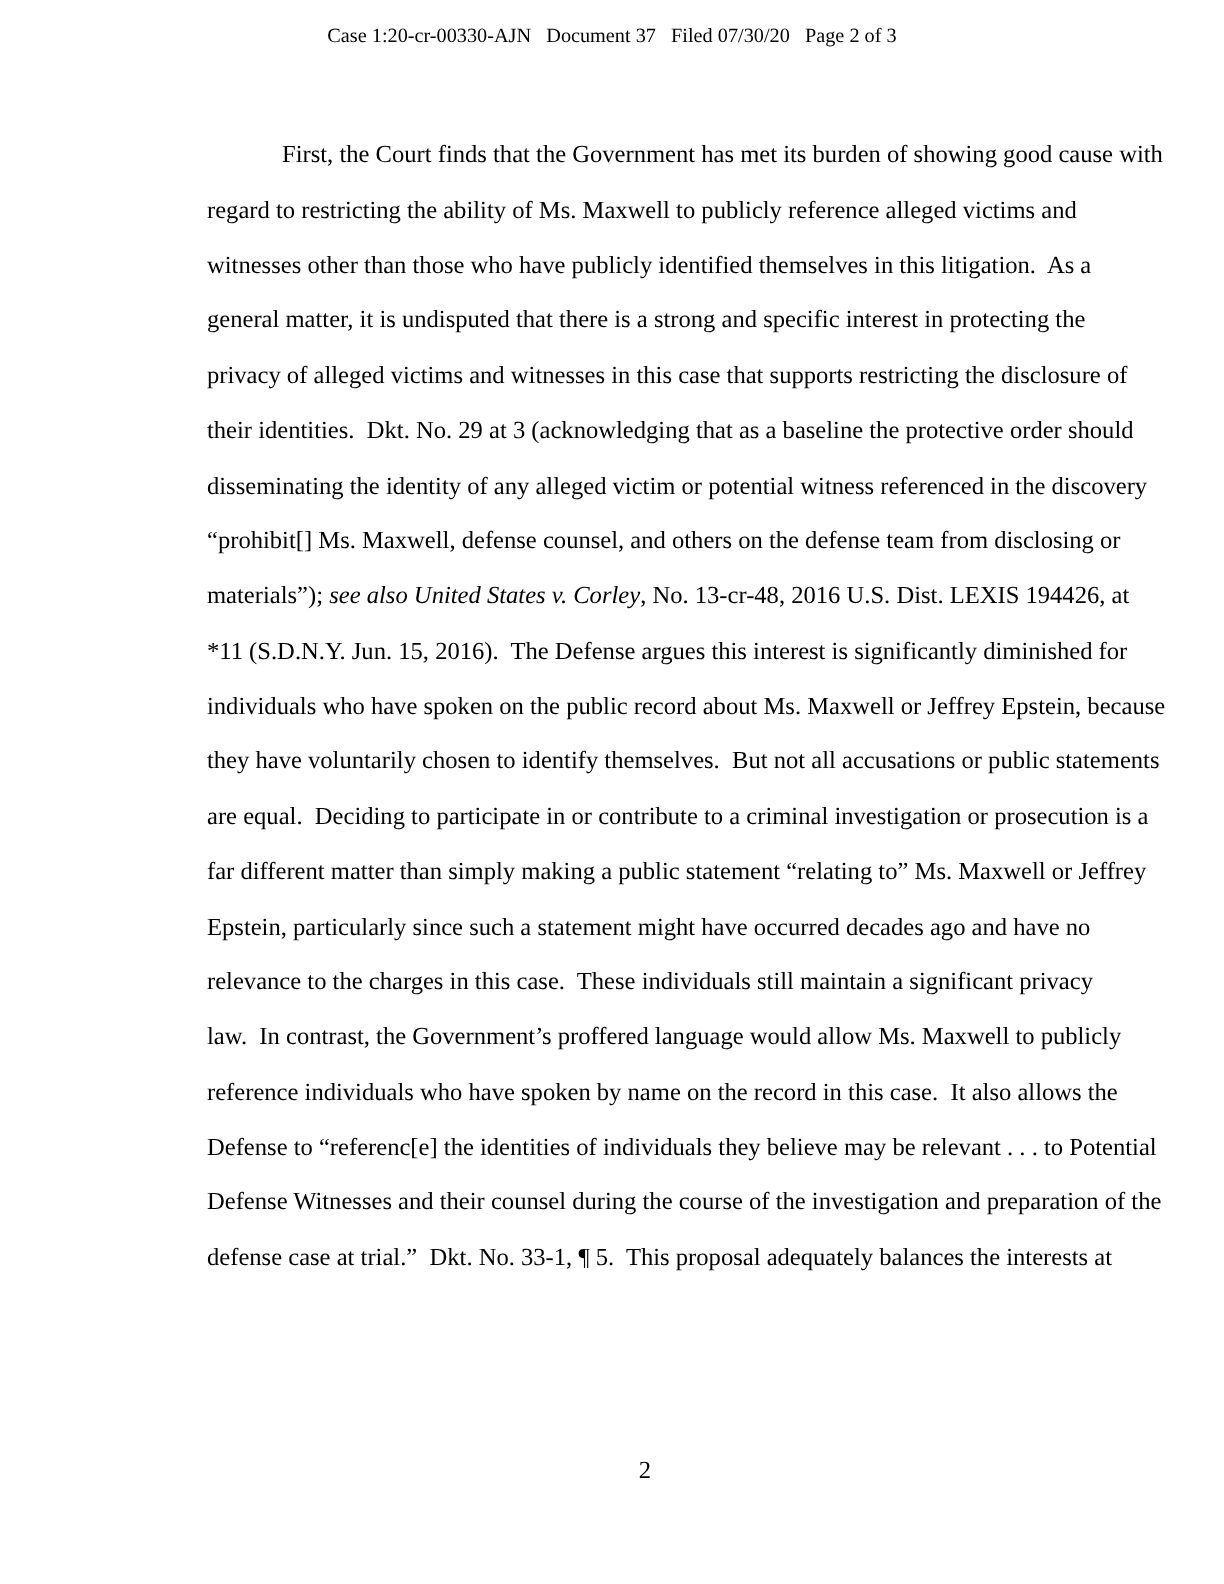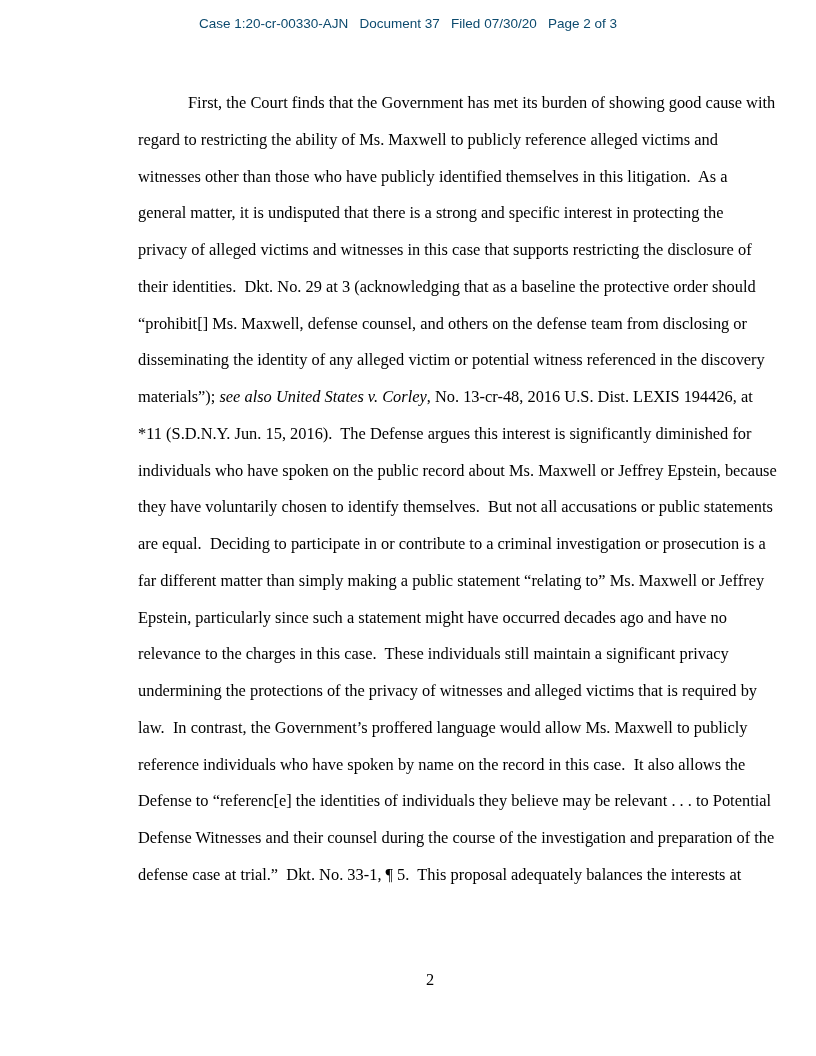--- a/index.html
+++ b/index.html
@@ -11,24 +11,24 @@
     overflow: hidden;
     font-family: "Liberation Serif", serif;
     color: #000000;
   }
   .stamp-header {
     position: absolute;
     top: 16px;
     left: 0;
     width: 816px;
     text-align: center;
-    font-family: Liberation Sans, sans-serif;
+    font-family: Liberation Serif, serif;
     font-size: 13.5px;
     white-space: pre;
-    color: #0c4a6e;
+    color: #000000;
   }
   .document-body {
     position: absolute;
     left: 95px;
     top: 85px;
     width: 640px;
     font-size: 16.4px;
     line-height: 36.75px;
     margin-left: 43px;
   }
@@ -56,31 +56,30 @@
 
 <div class="stamp-header">Case 1:20-cr-00330-AJN   Document 37   Filed 07/30/20   Page 2 of 3</div>
 
 <div class="document-body">
     <div class="line indent"><span>First, the Court finds that the Government has met its burden of showing good cause with</span></div>
     <div class="line"><span>regard to restricting the ability of Ms. Maxwell to publicly reference alleged victims and</span></div>
     <div class="line"><span>witnesses other than those who have publicly identified themselves in this litigation.  As a</span></div>
     <div class="line"><span>general matter, it is undisputed that there is a strong and specific interest in protecting the</span></div>
     <div class="line"><span>privacy of alleged victims and witnesses in this case that supports restricting the disclosure of</span></div>
     <div class="line"><span>their identities.  Dkt. No. 29 at 3 (acknowledging that as a baseline the protective order should</span></div>
+    <div class="line"><span>disseminating the identity of any alleged victim or potential witness referenced in the discovery</span></div>
     <div class="line"><span>“prohibit[] Ms. Maxwell, defense counsel, and others on the defense team from disclosing or</span></div>
-    <div class="line"><span>disseminating the identity of any alleged victim or potential witness referenced in the discovery</span></div>
     <div class="line"><span>materials”); </span><span class="italic">see also United States v. Corley</span><span>, No. 13-cr-48, 2016 U.S. Dist. LEXIS 194426, at</span></div>
     <div class="line"><span>*11 (S.D.N.Y. Jun. 15, 2016).  The Defense argues this interest is significantly diminished for</span></div>
     <div class="line"><span>individuals who have spoken on the public record about Ms. Maxwell or Jeffrey Epstein, because</span></div>
     <div class="line"><span>they have voluntarily chosen to identify themselves.  But not all accusations or public statements</span></div>
     <div class="line"><span>are equal.  Deciding to participate in or contribute to a criminal investigation or prosecution is a</span></div>
     <div class="line"><span>far different matter than simply making a public statement “relating to” Ms. Maxwell or Jeffrey</span></div>
     <div class="line"><span>Epstein, particularly since such a statement might have occurred decades ago and have no</span></div>
     <div class="line"><span>relevance to the charges in this case.  These individuals still maintain a significant privacy</span></div>
-    <div class="line"><span>undermining the protections of the privacy of witnesses and alleged victims that is required by</span></div>
     <div class="line"><span>law.  In contrast, the Government’s proffered language would allow Ms. Maxwell to publicly</span></div>
     <div class="line"><span>reference individuals who have spoken by name on the record in this case.  It also allows the</span></div>
     <div class="line"><span>Defense to “referenc[e] the identities of individuals they believe may be relevant . . . to Potential</span></div>
     <div class="line"><span>Defense Witnesses and their counsel during the course of the investigation and preparation of the</span></div>
     <div class="line"><span>defense case at trial.”  Dkt. No. 33-1, ¶ 5.  This proposal adequately balances the interests at</span></div>
   </div>
 
 <div class="page-footer">2</div>
 
 </body></html>

